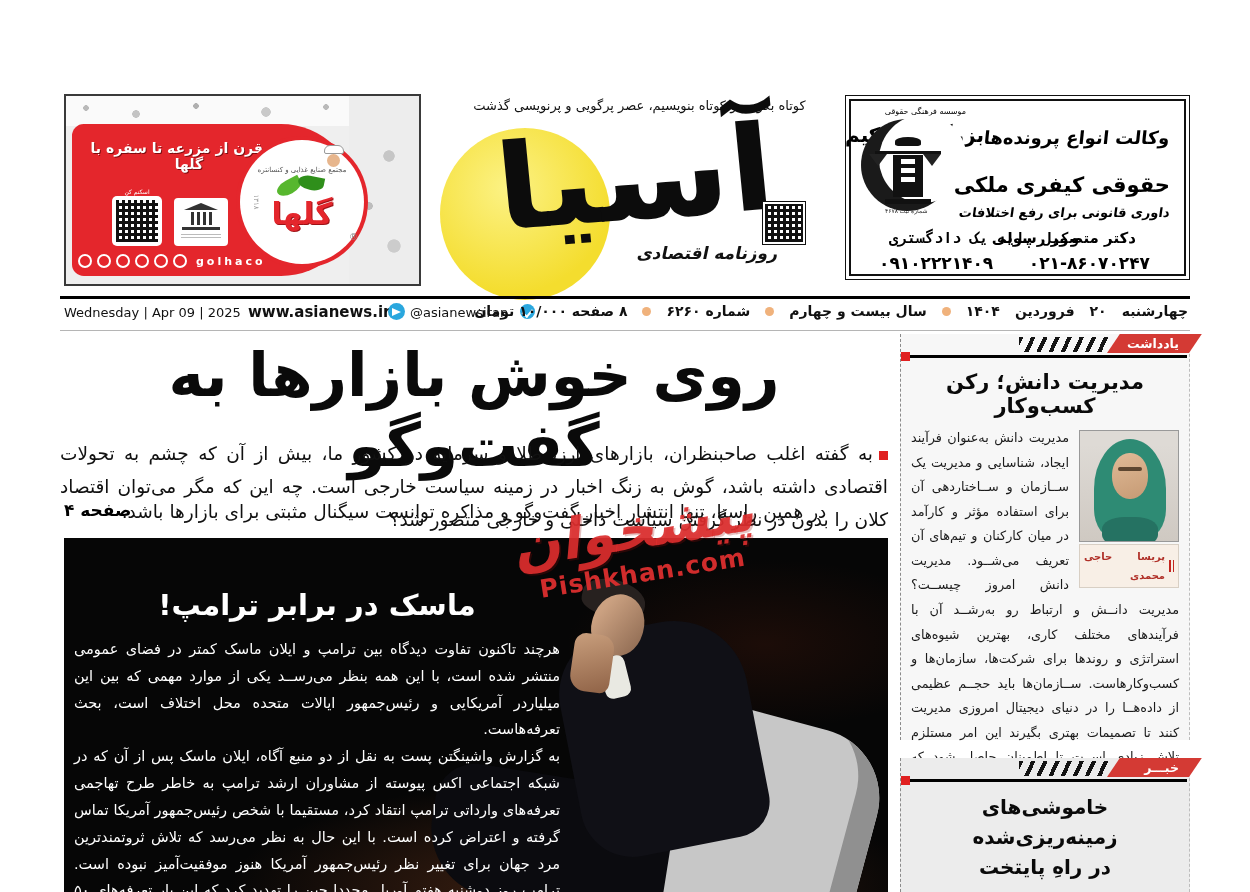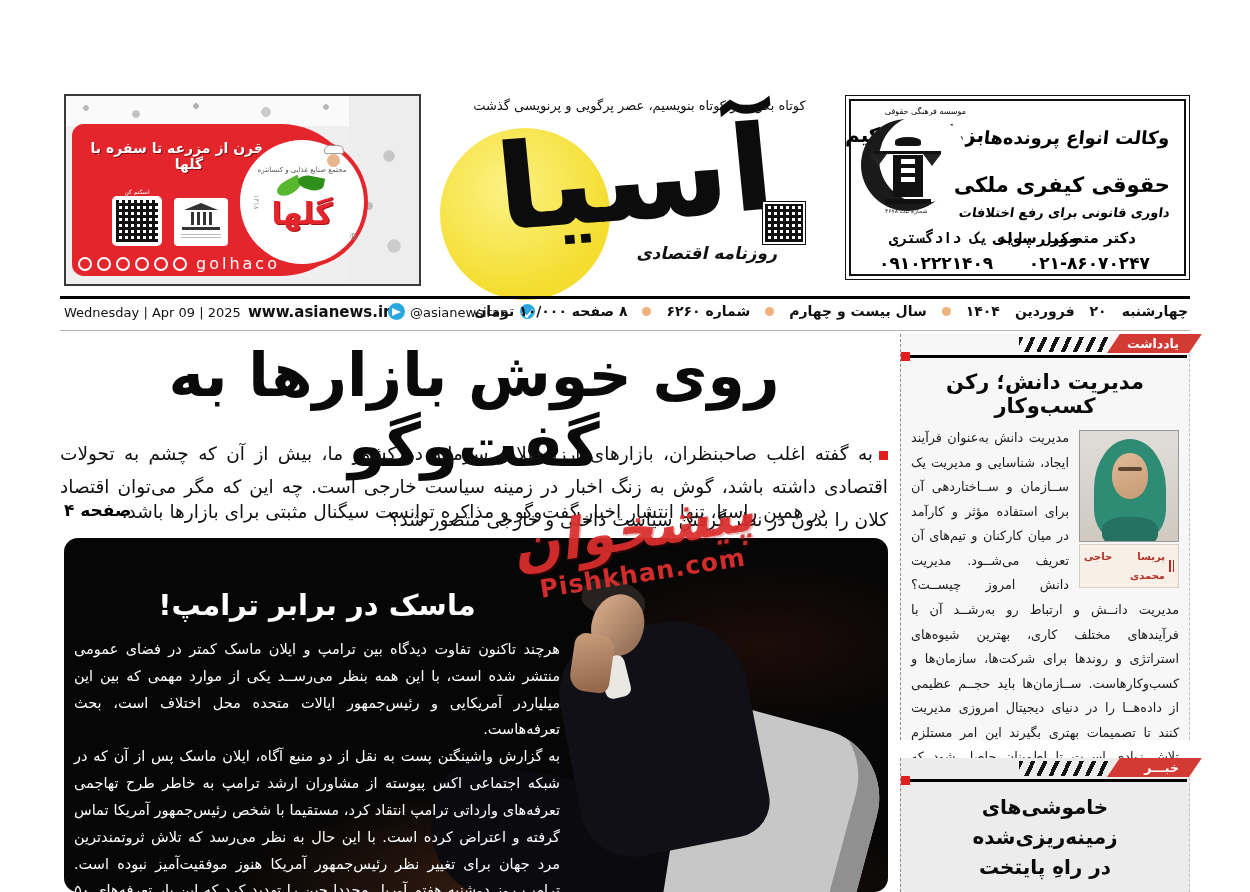--- a/index.html
+++ b/index.html
@@ -35,21 +35,21 @@
       repeating-linear-gradient(90deg, #111 0 3px, #fff 3px 6px); }
   .qr-label { position:absolute; left:46px; top:92px; width:50px; font-size:6px; color:#fff; text-align:center; }
   .museum-box { position:absolute; left:108px; top:102px; width:54px; height:48px; background:#fff; border-radius:4px; padding-top:5px; }
   .museum-roof { width:0; height:0; margin:0 auto; border-left:17px solid transparent; border-right:17px solid transparent; border-bottom:7px solid #333; }
   .museum-cols { display:flex; justify-content:center; gap:3px; margin-top:2px; }
   .museum-cols i { width:3px; height:13px; background:#333; }
   .museum-base { width:38px; height:3px; background:#333; margin:2px auto 0; }
   .museum-cap { width:40px; height:6px; margin:2px auto 0; background:repeating-linear-gradient(0deg,#bbb 0 1px,transparent 1px 3px); }
   .g-social { position:absolute; left:12px; top:158px; display:flex; align-items:center; gap:5px; }
   .g-social i { width:14px; height:14px; border:2px solid #fff; border-radius:50%; display:inline-block; }
-  .g-handle { color:#fff; font-weight:normal; font-size:16px; letter-spacing:3px; margin-left:4px; }
+  .g-handle { color:#fff; font-weight:bold; font-size:11px; letter-spacing:3px; margin-left:4px; }
 
   
   #tagline { left:442px; top:98px; width:395px; text-align:center; font-size:13px; font-weight:normal; color:#111; }
   #sun { left:440px; top:128px; width:170px; height:172px; border-radius:50%; background:radial-gradient(circle at 40% 35%, #fcf285, #f4dd2e 70%); }
   #logo-script { left:430px; top:108px; width:410px; text-align:center; font-size:118px; font-weight:bold; color:#0c0c0c; transform:scaleX(1.12) rotate(-5deg); transform-origin:center; line-height:1.2; }
   #logo-sub { left:628px; top:243px; width:160px; text-align:center; font-size:17px; font-weight:bold; color:#111; transform:skewX(-12deg); }
   #logo-qr { left:763px; top:202px; width:42px; height:42px; background:
       repeating-linear-gradient(0deg, #111 0 3px, transparent 3px 6px),
       repeating-linear-gradient(90deg, #111 0 3px, #fff 3px 6px); border:2px solid #fff; outline:1px solid #111; }
 
@@ -94,21 +94,21 @@
   
   #main-headline { left:60px; top:340px; width:828px; text-align:center; direction:rtl; font-size:60px; font-weight:bold; color:#0a0a0a; letter-spacing:-1px; }
   #lead-body { left:60px; top:438px; width:828px; direction:rtl; text-align:justify; font-size:18.5px; line-height:1.78; color:#111; }
   .red-sq { display:inline-block; width:9px; height:9px; background:#e02020; margin-left:6px; }
   #lead-last { left:60px; top:501px; width:828px; direction:rtl; text-align:center; font-size:18.5px; color:#111; }
   #lead-page { left:64px; top:500px; font-size:17px; font-weight:bold; color:#000;text-align:right; }
 
   
   #musk-block { left:64px; top:538px; width:824px; height:354px; background:
       radial-gradient(ellipse 60% 45% at 62% 100%, rgba(125,62,30,.5), transparent 70%),
-      radial-gradient(ellipse 40% 40% at 85% 30%, rgba(70,25,12,.35), transparent 60%), #060606; overflow:hidden;border-radius:14px; }
+      radial-gradient(ellipse 40% 40% at 85% 30%, rgba(70,25,12,.35), transparent 60%), #060606; overflow:hidden; }
   #musk-text { position:absolute; left:10px; top:50px; width:486px; direction:rtl; color:#fff; }
   #musk-hl { text-align:center; font-size:29px; font-weight:bold; margin-bottom:14px; }
   #musk-text p { text-align:justify; font-size:14.5px; line-height:1.85; }
   .m-chair { position:absolute; right:18px; bottom:-46px; width:236px; height:224px; background:#c7c7c7; border-radius:26px 70px 18px 48px; transform:rotate(15deg); box-shadow:inset -26px -16px 0 #909090; }
   .m-chair2 { position:absolute; right:240px; bottom:-30px; width:120px; height:90px; background:#9d9d9d; transform:rotate(-24deg); border-radius:12px; }
   .m-legs { position:absolute; right:218px; bottom:-14px; width:240px; height:130px; background:#0b0b0f; border-radius:40px 26px 34px 70px; transform:rotate(9deg); }
   .m-torso { position:absolute; right:132px; top:86px; width:188px; height:226px; background:#101016; border-radius:64px 74px 36px 52px; transform:rotate(-11deg); }
   .m-hair { position:absolute; right:242px; top:42px; width:64px; height:36px; background:#27211f; border-radius:50% 60% 40% 40%; transform:rotate(12deg); }
   .m-head { position:absolute; right:244px; top:56px; width:52px; height:62px; background:linear-gradient(115deg,#cba181 20%,#8c6850); border-radius:50% 50% 46% 46%; transform:rotate(16deg); }
   .m-shirt { position:absolute; right:260px; top:118px; width:26px; height:42px; background:#e9e9e2; border-radius:8px; transform:rotate(-14deg); }

